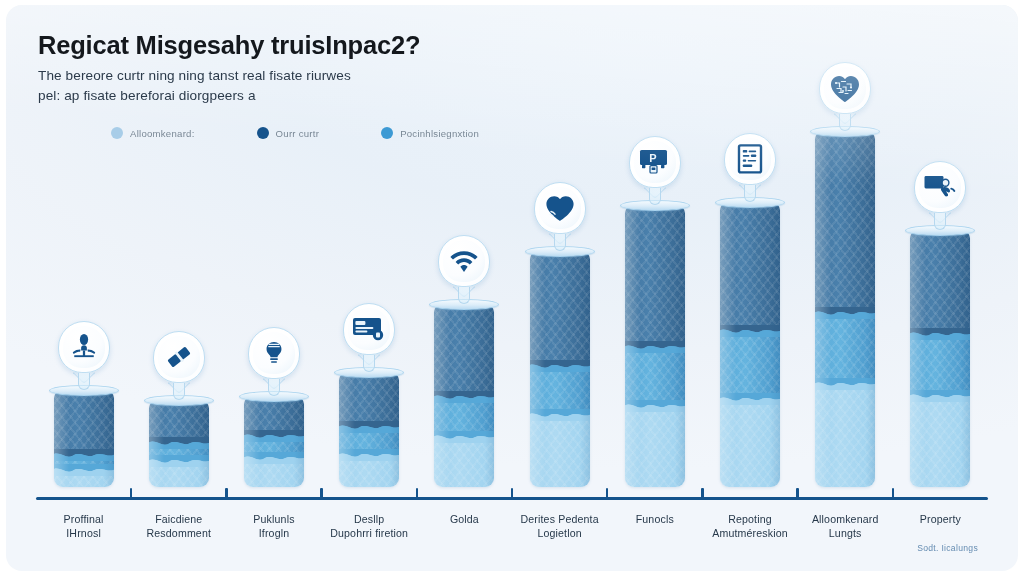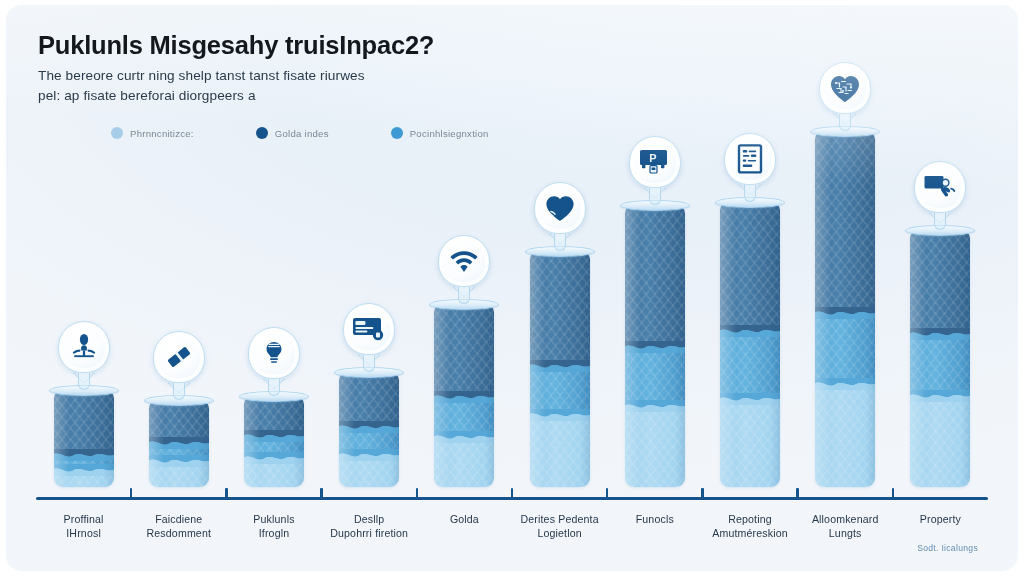--- a/index.html
+++ b/index.html
@@ -154,33 +154,33 @@
     position:absolute; right:40px; bottom:18px;
     font-size:8.6px; color:#5d86ad; letter-spacing:.3px; opacity:.95;
   }
 </style>
 </head>
 <body>
 
 <div id="card">
 
   <div id="header">
-    <div id="title">Puklunls Misgesahy truisInpac2?</div>
-    <div class="sub">The bereore curtr ning shelp tanst tanst fisate riurwes</div>
+    <div id="title">Regicat Misgesahy truisInpac2?</div>
+    <div class="sub">The bereore curtr ning ning tanst real fisate riurwes</div>
     <div class="sub l2">pel: ap fisate bereforai diorgpeers a</div>
   </div>
 
   <div id="legend">
       <div class="lg">
         <span class="lg-dot" style="background: rgb(168, 205, 232);"></span>
-        <span class="lg-txt">Phrnncnitizce:</span>
+        <span class="lg-txt">Alloomkenard:</span>
       </div>
       <div class="lg">
         <span class="lg-dot" style="background: rgb(21, 83, 140);"></span>
-        <span class="lg-txt">Golda indes</span>
+        <span class="lg-txt">Ourr curtr</span>
       </div>
       <div class="lg">
         <span class="lg-dot" style="background: rgb(61, 154, 212);"></span>
         <span class="lg-txt">Pocinhlsiegnxtion</span>
       </div>
     </div>
 
   <div id="plot">
       <div id="axis" style="top: 492px;">
         <div class="tick" style="left: 94px;"></div>

